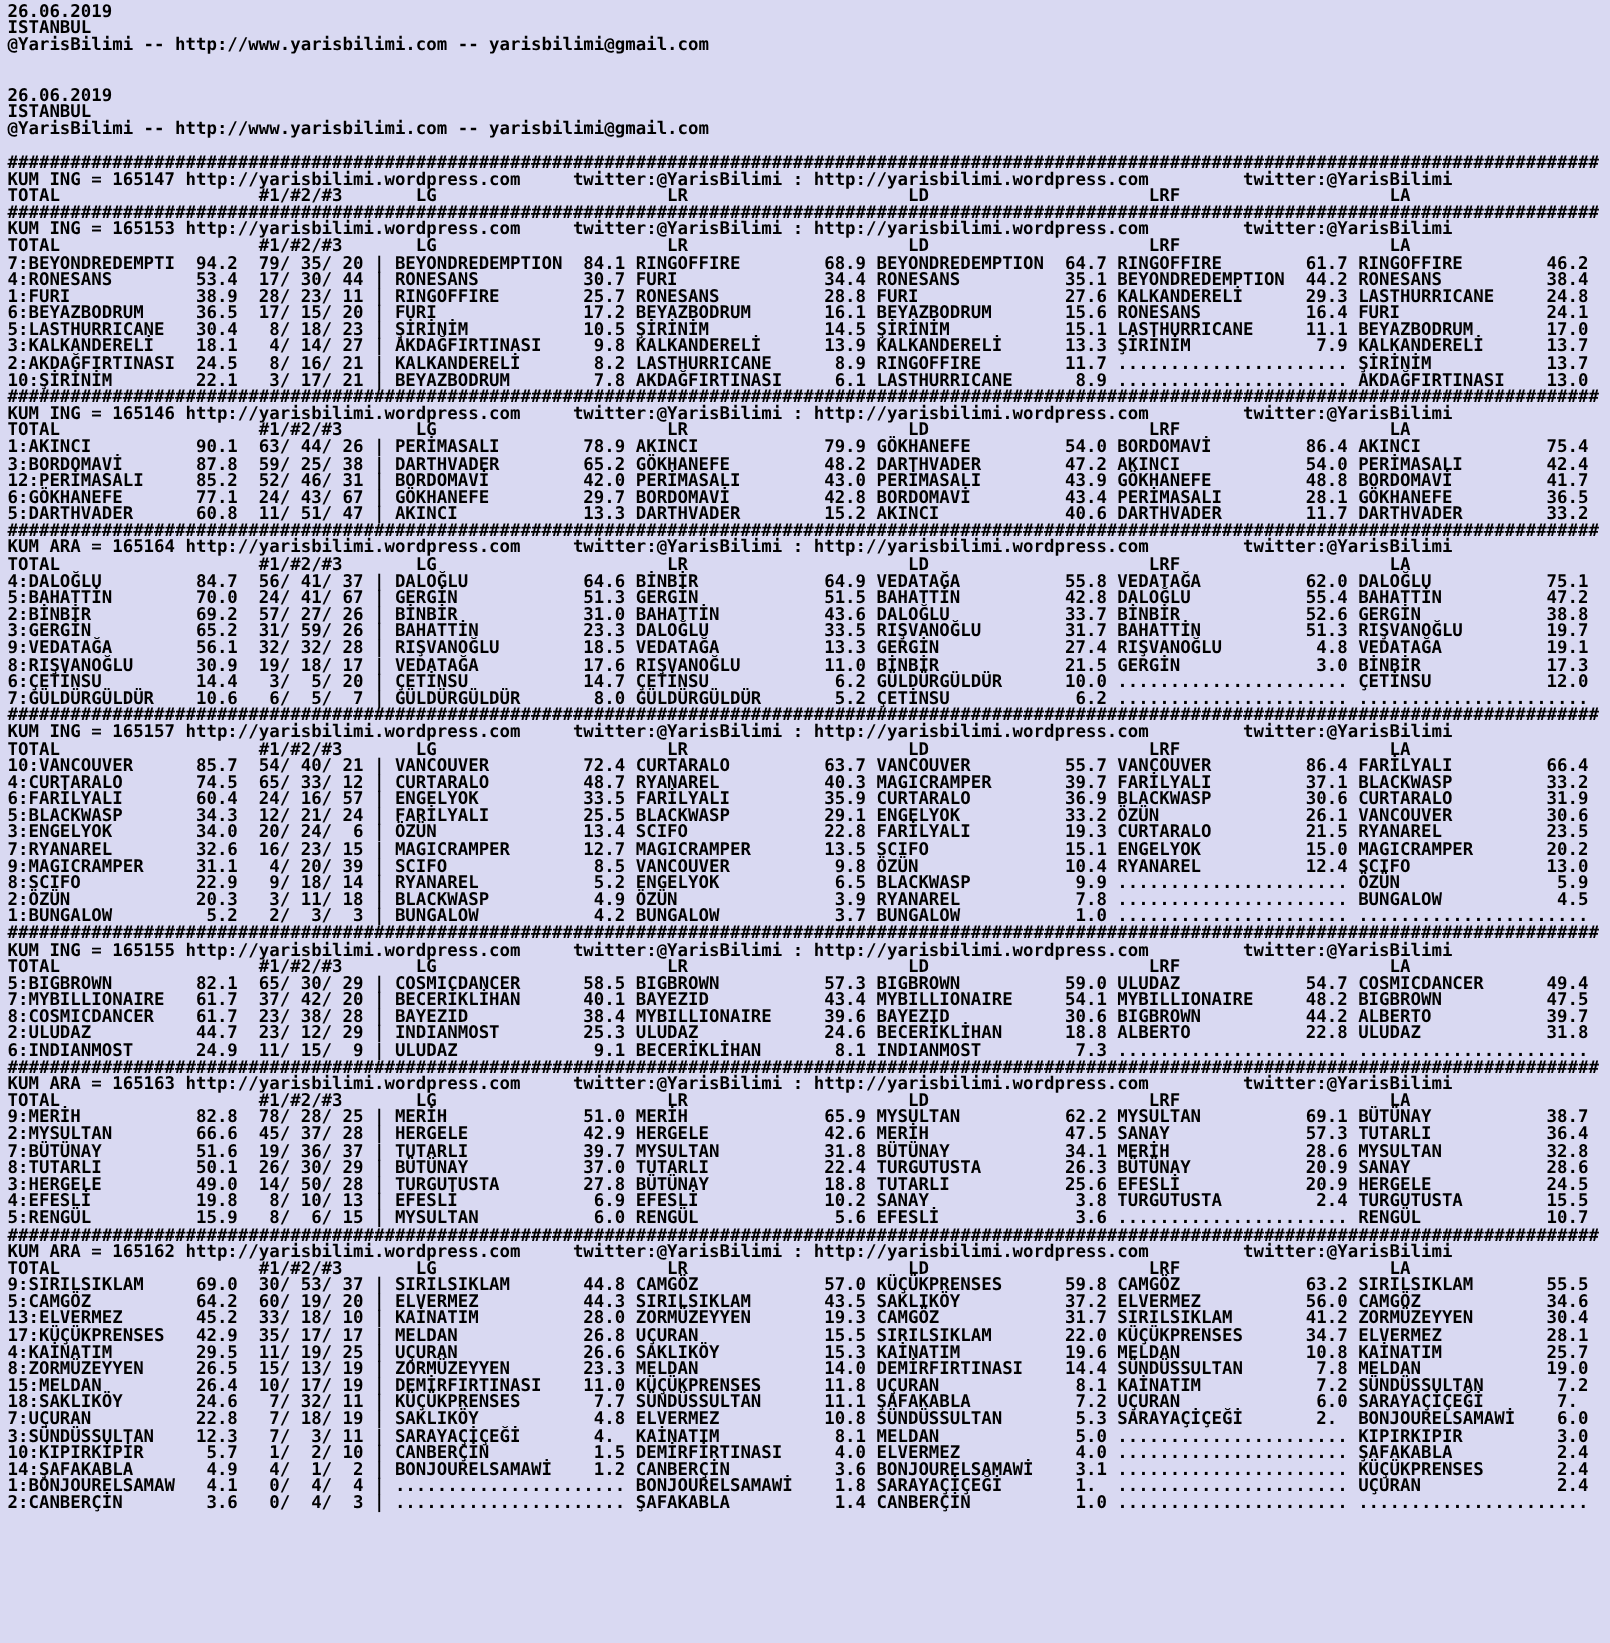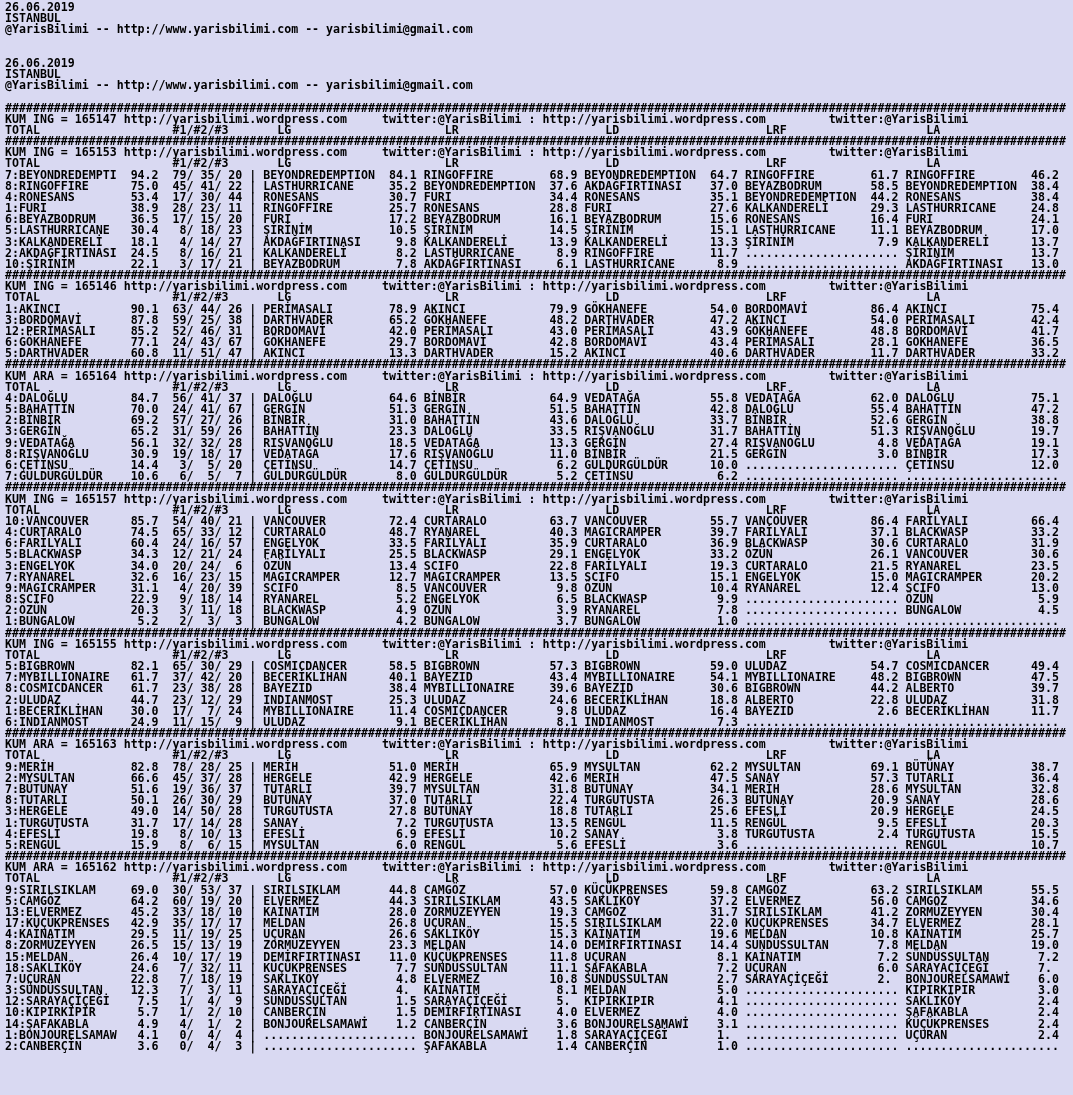--- a/index.html
+++ b/index.html
@@ -26,21 +26,20 @@
   <div class="ln">@YarisBilimi -- http://www.yarisbilimi.com -- yarisbilimi@gmail.com</div>
   <div class="ln"></div>
   <div id="sections">
       <div class="ln">########################################################################################################################################################</div>
       <div class="ln">KUM ING = 165147 http://yarisbilimi.wordpress.com     twitter:@YarisBilimi : http://yarisbilimi.wordpress.com         twitter:@YarisBilimi</div>
       <div class="ln">TOTAL                   #1/#2/#3       LG                      LR                     LD                     LRF                    LA</div>
       <div class="ln">########################################################################################################################################################</div>
       <div class="ln">KUM ING = 165153 http://yarisbilimi.wordpress.com     twitter:@YarisBilimi : http://yarisbilimi.wordpress.com         twitter:@YarisBilimi</div>
       <div class="ln">TOTAL                   #1/#2/#3       LG                      LR                     LD                     LRF                    LA</div>
       <div class="ln">7:BEYONDREDEMPTI  94.2  79/ 35/ 20 | BEYONDREDEMPTION  84.1 RINGOFFIRE        68.9 BEYONDREDEMPTION  64.7 RINGOFFIRE        61.7 RINGOFFIRE        46.2</div>
-      <div class="ln">8:RINGOFFIRE      75.0  45/ 41/ 22 | LASTHURRICANE     35.2 BEYONDREDEMPTION  37.6 AKDAĞFIRTINASI    37.0 BEYAZBODRUM       58.5 BEYONDREDEMPTION  38.4</div>
       <div class="ln">4:RONESANS        53.4  17/ 30/ 44 | RONESANS          30.7 FURI              34.4 RONESANS          35.1 BEYONDREDEMPTION  44.2 RONESANS          38.4</div>
       <div class="ln">1:FURI            38.9  28/ 23/ 11 | RINGOFFIRE        25.7 RONESANS          28.8 FURI              27.6 KALKANDERELİ      29.3 LASTHURRICANE     24.8</div>
       <div class="ln">6:BEYAZBODRUM     36.5  17/ 15/ 20 | FURI              17.2 BEYAZBODRUM       16.1 BEYAZBODRUM       15.6 RONESANS          16.4 FURI              24.1</div>
       <div class="ln">5:LASTHURRICANE   30.4   8/ 18/ 23 | ŞİRİNİM           10.5 ŞİRİNİM           14.5 ŞİRİNİM           15.1 LASTHURRICANE     11.1 BEYAZBODRUM       17.0</div>
       <div class="ln">3:KALKANDERELİ    18.1   4/ 14/ 27 | AKDAĞFIRTINASI     9.8 KALKANDERELİ      13.9 KALKANDERELİ      13.3 ŞİRİNİM            7.9 KALKANDERELİ      13.7</div>
       <div class="ln">2:AKDAĞFIRTINASI  24.5   8/ 16/ 21 | KALKANDERELİ       8.2 LASTHURRICANE      8.9 RINGOFFIRE        11.7 ...................... ŞİRİNİM           13.7</div>
       <div class="ln">10:ŞİRİNİM        22.1   3/ 17/ 21 | BEYAZBODRUM        7.8 AKDAĞFIRTINASI     6.1 LASTHURRICANE      8.9 ...................... AKDAĞFIRTINASI    13.0</div>
       <div class="ln">########################################################################################################################################################</div>
       <div class="ln">KUM ING = 165146 http://yarisbilimi.wordpress.com     twitter:@YarisBilimi : http://yarisbilimi.wordpress.com         twitter:@YarisBilimi</div>
       <div class="ln">TOTAL                   #1/#2/#3       LG                      LR                     LD                     LRF                    LA</div>
@@ -73,45 +72,42 @@
       <div class="ln">8:SCIFO           22.9   9/ 18/ 14 | RYANAREL           5.2 ENGELYOK           6.5 BLACKWASP          9.9 ...................... ÖZÜN               5.9</div>
       <div class="ln">2:ÖZÜN            20.3   3/ 11/ 18 | BLACKWASP          4.9 ÖZÜN               3.9 RYANAREL           7.8 ...................... BUNGALOW           4.5</div>
       <div class="ln">1:BUNGALOW         5.2   2/  3/  3 | BUNGALOW           4.2 BUNGALOW           3.7 BUNGALOW           1.0 ...................... ......................</div>
       <div class="ln">########################################################################################################################################################</div>
       <div class="ln">KUM ING = 165155 http://yarisbilimi.wordpress.com     twitter:@YarisBilimi : http://yarisbilimi.wordpress.com         twitter:@YarisBilimi</div>
       <div class="ln">TOTAL                   #1/#2/#3       LG                      LR                     LD                     LRF                    LA</div>
       <div class="ln">5:BIGBROWN        82.1  65/ 30/ 29 | COSMICDANCER      58.5 BIGBROWN          57.3 BIGBROWN          59.0 ULUDAZ            54.7 COSMICDANCER      49.4</div>
       <div class="ln">7:MYBILLIONAIRE   61.7  37/ 42/ 20 | BECERİKLİHAN      40.1 BAYEZID           43.4 MYBILLIONAIRE     54.1 MYBILLIONAIRE     48.2 BIGBROWN          47.5</div>
       <div class="ln">8:COSMICDANCER    61.7  23/ 38/ 28 | BAYEZID           38.4 MYBILLIONAIRE     39.6 BAYEZID           30.6 BIGBROWN          44.2 ALBERTO           39.7</div>
       <div class="ln">2:ULUDAZ          44.7  23/ 12/ 29 | INDIANMOST        25.3 ULUDAZ            24.6 BECERİKLİHAN      18.8 ALBERTO           22.8 ULUDAZ            31.8</div>
-      <div class="ln">1:BECERİKLİHAN    30.0  17/  7/ 24 | MYBILLIONAIRE     11.4 COSMICDANCER       9.8 ULUDAZ            16.4 BAYEZID            2.6 BECERİKLİHAN      11.7</div>
       <div class="ln">6:INDIANMOST      24.9  11/ 15/  9 | ULUDAZ             9.1 BECERİKLİHAN       8.1 INDIANMOST         7.3 ...................... ......................</div>
       <div class="ln">########################################################################################################################################################</div>
       <div class="ln">KUM ARA = 165163 http://yarisbilimi.wordpress.com     twitter:@YarisBilimi : http://yarisbilimi.wordpress.com         twitter:@YarisBilimi</div>
       <div class="ln">TOTAL                   #1/#2/#3       LG                      LR                     LD                     LRF                    LA</div>
       <div class="ln">9:MERİH           82.8  78/ 28/ 25 | MERİH             51.0 MERİH             65.9 MYSULTAN          62.2 MYSULTAN          69.1 BÜTÜNAY           38.7</div>
       <div class="ln">2:MYSULTAN        66.6  45/ 37/ 28 | HERGELE           42.9 HERGELE           42.6 MERİH             47.5 SANAY             57.3 TUTARLI           36.4</div>
       <div class="ln">7:BÜTÜNAY         51.6  19/ 36/ 37 | TUTARLI           39.7 MYSULTAN          31.8 BÜTÜNAY           34.1 MERİH             28.6 MYSULTAN          32.8</div>
       <div class="ln">8:TUTARLI         50.1  26/ 30/ 29 | BÜTÜNAY           37.0 TUTARLI           22.4 TURGUTUSTA        26.3 BÜTÜNAY           20.9 SANAY             28.6</div>
       <div class="ln">3:HERGELE         49.0  14/ 50/ 28 | TURGUTUSTA        27.8 BÜTÜNAY           18.8 TUTARLI           25.6 EFESLİ            20.9 HERGELE           24.5</div>
-      <div class="ln">1:TURGUTUSTA      31.7  17/ 14/ 28 | SANAY              7.2 TURGUTUSTA        13.5 RENGÜL            11.5 RENGÜL             9.5 EFESLİ            20.3</div>
       <div class="ln">4:EFESLİ          19.8   8/ 10/ 13 | EFESLİ             6.9 EFESLİ            10.2 SANAY              3.8 TURGUTUSTA         2.4 TURGUTUSTA        15.5</div>
       <div class="ln">5:RENGÜL          15.9   8/  6/ 15 | MYSULTAN           6.0 RENGÜL             5.6 EFESLİ             3.6 ...................... RENGÜL            10.7</div>
       <div class="ln">########################################################################################################################################################</div>
       <div class="ln">KUM ARA = 165162 http://yarisbilimi.wordpress.com     twitter:@YarisBilimi : http://yarisbilimi.wordpress.com         twitter:@YarisBilimi</div>
       <div class="ln">TOTAL                   #1/#2/#3       LG                      LR                     LD                     LRF                    LA</div>
       <div class="ln">9:SIRILSIKLAM     69.0  30/ 53/ 37 | SIRILSIKLAM       44.8 CAMGÖZ            57.0 KÜÇÜKPRENSES      59.8 CAMGÖZ            63.2 SIRILSIKLAM       55.5</div>
       <div class="ln">5:CAMGÖZ          64.2  60/ 19/ 20 | ELVERMEZ          44.3 SIRILSIKLAM       43.5 SAKLIKÖY          37.2 ELVERMEZ          56.0 CAMGÖZ            34.6</div>
       <div class="ln">13:ELVERMEZ       45.2  33/ 18/ 10 | KAİNATIM          28.0 ZORMÜZEYYEN       19.3 CAMGÖZ            31.7 SIRILSIKLAM       41.2 ZORMÜZEYYEN       30.4</div>
       <div class="ln">17:KÜÇÜKPRENSES   42.9  35/ 17/ 17 | MELDAN            26.8 UÇURAN            15.5 SIRILSIKLAM       22.0 KÜÇÜKPRENSES      34.7 ELVERMEZ          28.1</div>
       <div class="ln">4:KAİNATIM        29.5  11/ 19/ 25 | UÇURAN            26.6 SAKLIKÖY          15.3 KAİNATIM          19.6 MELDAN            10.8 KAİNATIM          25.7</div>
       <div class="ln">8:ZORMÜZEYYEN     26.5  15/ 13/ 19 | ZORMÜZEYYEN       23.3 MELDAN            14.0 DEMİRFIRTINASI    14.4 SÜNDÜSSULTAN       7.8 MELDAN            19.0</div>
       <div class="ln">15:MELDAN         26.4  10/ 17/ 19 | DEMİRFIRTINASI    11.0 KÜÇÜKPRENSES      11.8 UÇURAN             8.1 KAİNATIM           7.2 SÜNDÜSSULTAN       7.2</div>
       <div class="ln">18:SAKLIKÖY       24.6   7/ 32/ 11 | KÜÇÜKPRENSES       7.7 SÜNDÜSSULTAN      11.1 ŞAFAKABLA          7.2 UÇURAN             6.0 SARAYAÇİÇEĞİ       7. </div>
-      <div class="ln">7:UÇURAN          22.8   7/ 18/ 19 | SAKLIKÖY           4.8 ELVERMEZ          10.8 SÜNDÜSSULTAN       2.7 SARAYAÇİÇEĞİ       2.  BONJOURELSAMAWİ    6.0</div>
+      <div class="ln">7:UÇURAN          22.8   7/ 18/ 19 | SAKLIKÖY           4.8 ELVERMEZ          10.8 SÜNDÜSSULTAN       5.3 SARAYAÇİÇEĞİ       2.  BONJOURELSAMAWİ    6.0</div>
       <div class="ln">3:SÜNDÜSSULTAN    12.3   7/  3/ 11 | SARAYAÇİÇEĞİ       4.  KAİNATIM           8.1 MELDAN             5.0 ...................... KIPIRKIPIR         3.0</div>
-      <div class="ln">12:SARAYAÇİÇEĞİ    7.5   1/  4/  9 | SÜNDÜSSULTAN       1.5 SARAYAÇİÇEĞİ       5.  KIPIRKIPIR         4.1 ...................... SAKLIKÖY           2.4</div>
       <div class="ln">10:KIPIRKİPİR      5.7   1/  2/ 10 | CANBERÇİN          1.5 DEMİRFİRTINASI     4.0 ELVERMEZ           4.0 ...................... ŞAFAKABLA          2.4</div>
       <div class="ln">14:ŞAFAKABLA       4.9   4/  1/  2 | BONJOURELSAMAWİ    1.2 CANBERÇİN          3.6 BONJOURELSAMAWİ    3.1 ...................... KÜÇÜKPRENSES       2.4</div>
       <div class="ln">1:BONJOURELSAMAW   4.1   0/  4/  4 | ...................... BONJOURELSAMAWİ    1.8 SARAYAÇİÇEĞİ       1.  ...................... UÇURAN             2.4</div>
       <div class="ln">2:CANBERÇİN        3.6   0/  4/  3 | ...................... ŞAFAKABLA          1.4 CANBERÇİN          1.0 ...................... ......................</div>
     </div>
 </div>
 
 </body></html>

